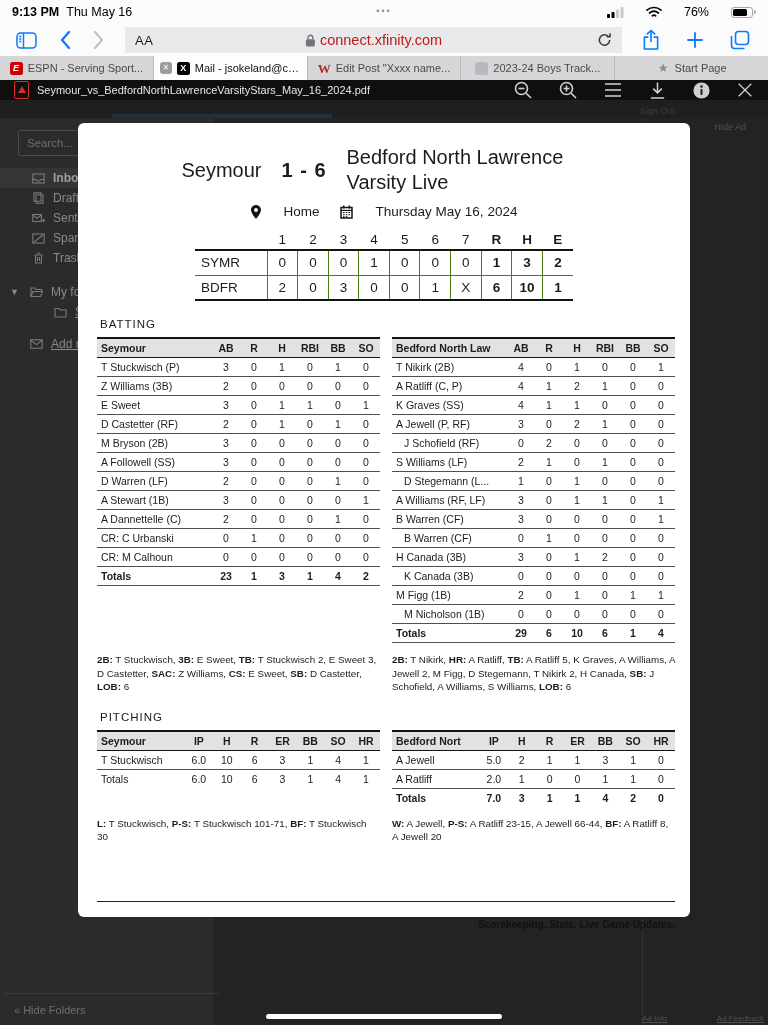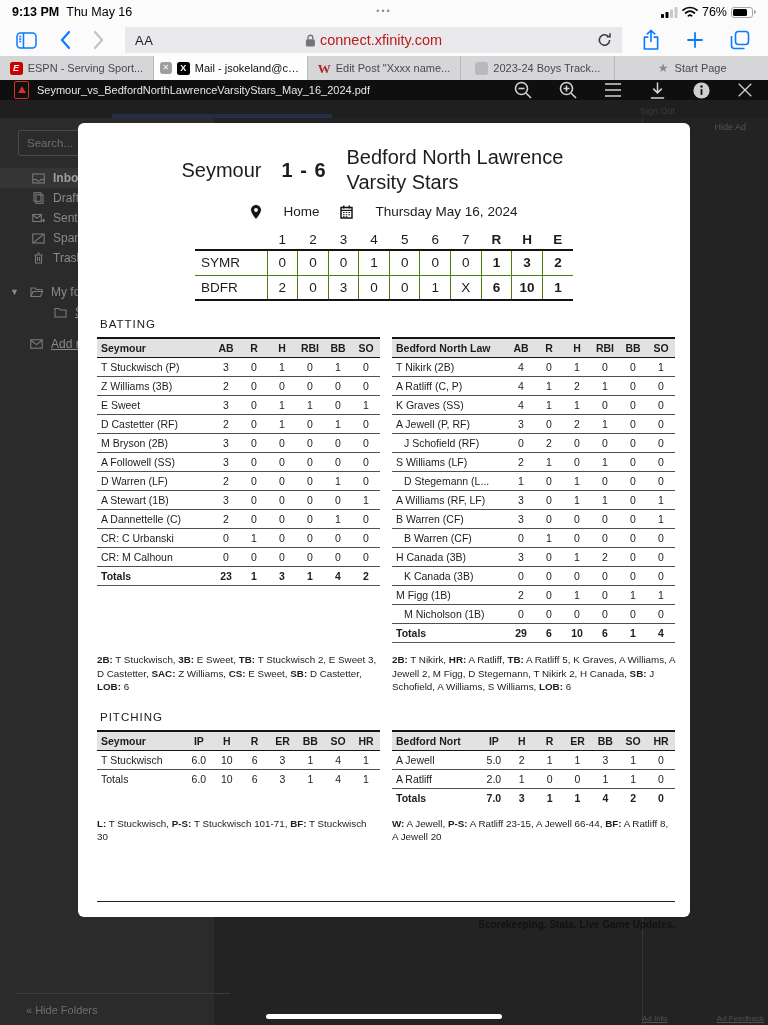--- a/index.html
+++ b/index.html
@@ -6,21 +6,21 @@
   html,body { background:#000; }
   body { font-family:"Liberation Sans", sans-serif; }
   .screen { position:relative; width:768px; height:1025px; margin:0 auto; background:#1f1f1f; overflow:hidden; }
 
   
   .status-bar { position:absolute; top:0; left:0; width:768px; height:24px; background:#fbfbfb;
     display:flex; align-items:center; justify-content:space-between; padding:0 12px; font-size:12.5px; color:#000; }
   .sb-left { display:flex; gap:7px; align-items:center; }
   .sb-time { font-weight:700; }
   .sb-dots { position:absolute; left:50%; transform:translateX(-50%); color:#8e8e93; font-size:9px; letter-spacing:2px; top:6px; }
-  .sb-right { display:flex; gap:4px; align-items:center; }
+  .sb-right { display:flex; gap:22px; align-items:center; }
   .batt { position:relative; width:22px; height:11px; border:1px solid #a6a6aa; border-radius:3px; padding:1px; }
   .batt-fill { display:block; height:100%; width:76%; background:#000; border-radius:1.5px; }
   .batt-tip { width:2px; height:4px; background:#a6a6aa; border-radius:0 2px 2px 0; margin-left:1px; }
 
   
   .nav-bar { position:absolute; top:24px; left:0; width:768px; height:32px; background:#fbfbfb;
     display:flex; align-items:center; padding:0 12px; }
   .nav-left { display:flex; align-items:center; gap:22px; margin-left:4px; }
   .nav-btn { display:flex; align-items:center; justify-content:center; }
   .url-capsule { position:relative; flex:1; height:26px; margin:0 20px; background:#e9e9eb; border-radius:0;
@@ -64,21 +64,21 @@
   .search-box { margin:12px 0 12px 18px; width:180px; height:26px; border:1px solid #4a4a4a; border-radius:2px;
     background:transparent; color:#7a7a7a; font-size:11.5px; padding:0 8px; font-family:"Liberation Sans", sans-serif; }
   .search-box::placeholder { color:#6f6f6f; }
   .folder-row { display:flex; align-items:center; gap:8px; height:20px; padding-left:32px; font-size:12px; color:#8a8a8a; white-space:nowrap; }
   .folder-row.sel { background:rgba(255,255,255,0.05); font-weight:700; color:#9d9d9d; }
   .folder-row .ficon { display:flex; width:13px; flex:0 0 auto; }
   .myfolders-row { display:flex; align-items:center; gap:8px; height:20px; padding-left:10px; font-size:12px; color:#8a8a8a; margin-top:14px; white-space:nowrap; }
   .caret { color:#8a8a8a; font-size:9px; width:12px; }
   .sub-row { display:flex; align-items:center; gap:8px; height:20px; padding-left:54px; font-size:12px; color:#8a8a8a; text-decoration:underline; white-space:nowrap; }
   .addm-row { display:flex; align-items:center; gap:8px; height:20px; padding-left:30px; font-size:12px; color:#8a8a8a; text-decoration:underline; margin-top:12px; white-space:nowrap; }
-  .sidebar-bottom { position:absolute; left:16px; bottom:0; width:214px; border-top:1px solid #3a3a3a; height:32px;
+  .sidebar-bottom { position:absolute; left:4px; bottom:0; width:214px; border-top:1px solid #3a3a3a; height:32px;
     display:flex; align-items:center; padding-left:10px; font-size:11px; color:#6f6f6f; }
   .ad-divider { position:absolute; left:642px; top:0; width:1px; height:907px; background:#343434; }
   .hide-ad { position:absolute; right:22px; top:4px; font-size:9px; color:#555;margin-left:33px; }
   .ad-bottom { position:absolute; right:4px; bottom:2px; width:122px; display:flex; justify-content:space-between; font-size:8px; color:#525252;text-decoration:underline; }
 
   
   .pdf-page { position:absolute; left:78px; top:5px; width:612px; height:794px; background:#fff; color:#1c1c1c;border-radius:6px; }
   .game-header { display:flex; align-items:center; justify-content:center; gap:20px; margin-top:22px; }
   .team-away { font-size:20px; }
   .score { font-size:20px; font-weight:700; letter-spacing:1px; }
@@ -372,21 +372,21 @@
     <span class="hide-ad">Hide Ad</span>
     <div class="ad-bottom">
       <span>Ad Info</span>
       <span>Ad Feedback</span>
     </div>
 
     <div class="pdf-page">
       <div class="game-header">
         <span class="team-away">Seymour</span>
         <span class="score">1 - 6</span>
-        <span class="team-home">Bedford North Lawrence Varsity Stars</span>
+        <span class="team-home">Bedford North Lawrence Varsity Live</span>
       </div>
       <div class="meta-row">
         <span class="meta-item">
           <span>
             <svg width="10" height="14" viewBox="0 0 10 14">
                 <path d="M5 0 C2.2 0 0 2.2 0 5 c0 3.4 5 9 5 9 s5 -5.6 5 -9 C10 2.2 7.8 0 5 0 z M5 6.9 A1.95 1.95 0 1 1 5 3 a1.95 1.95 0 0 1 0 3.9 z" fill="#141414"></path>
               </svg>
           </span>
           <span>Home</span>
         </span>

